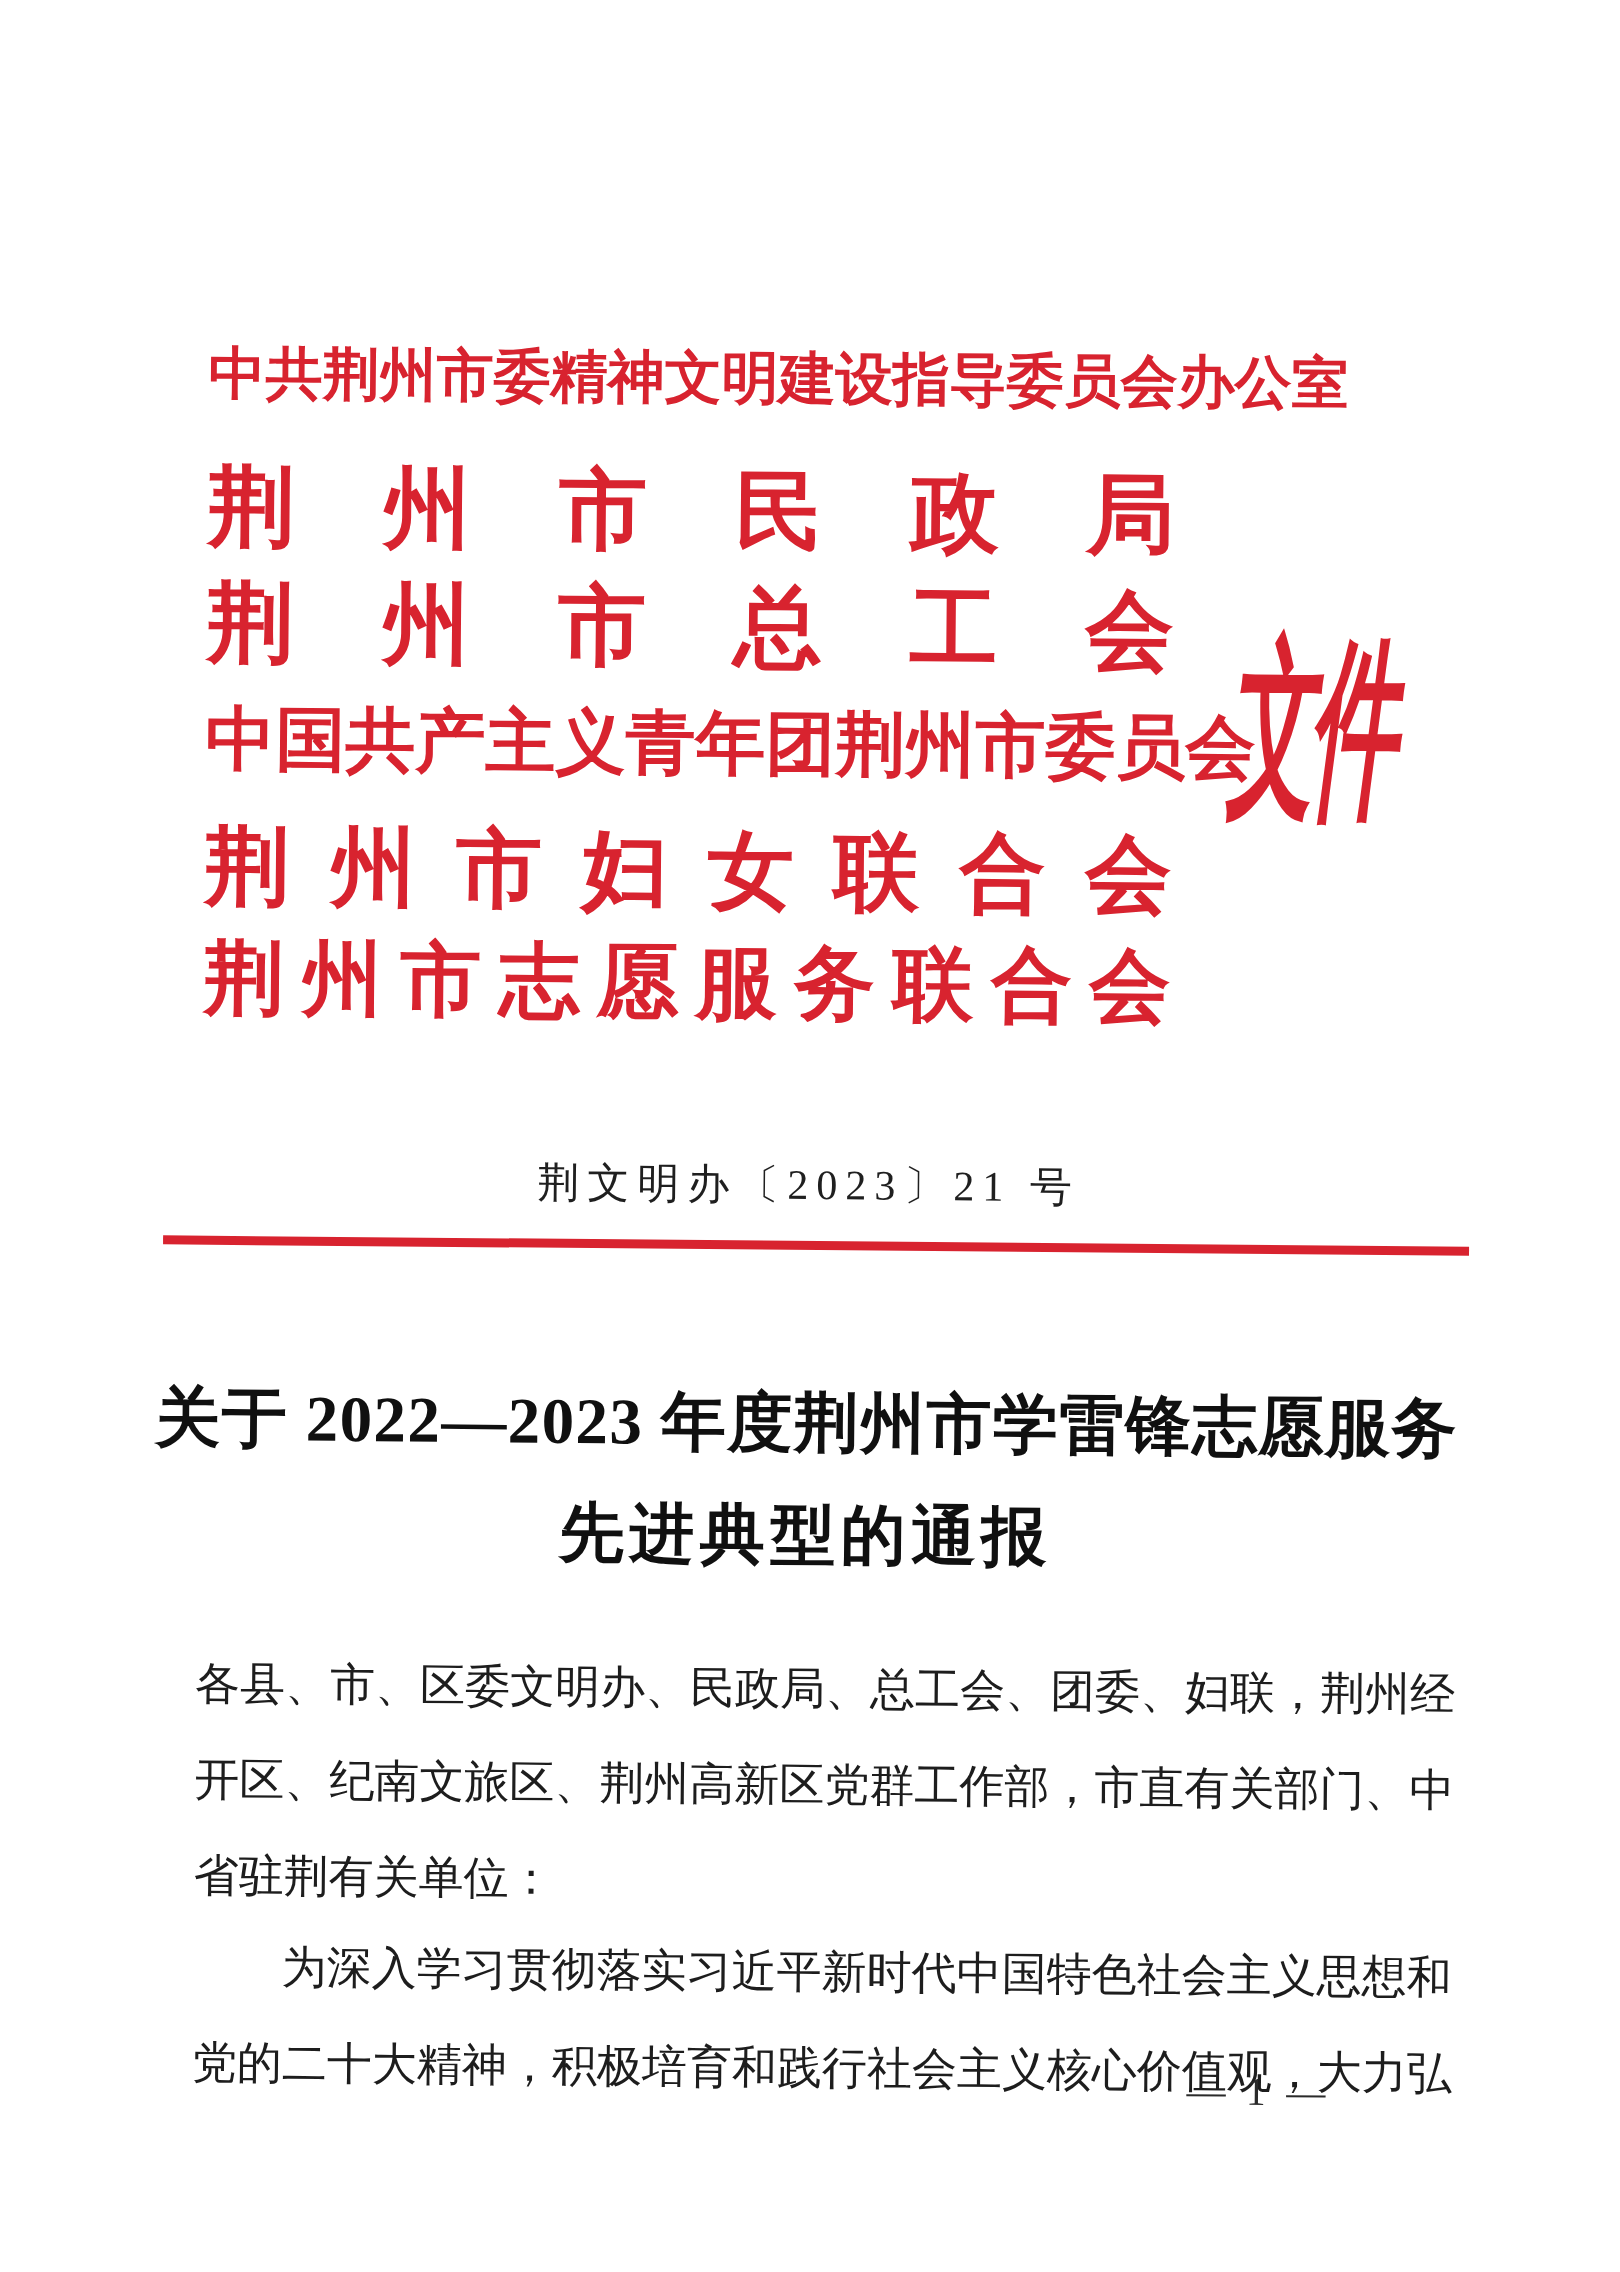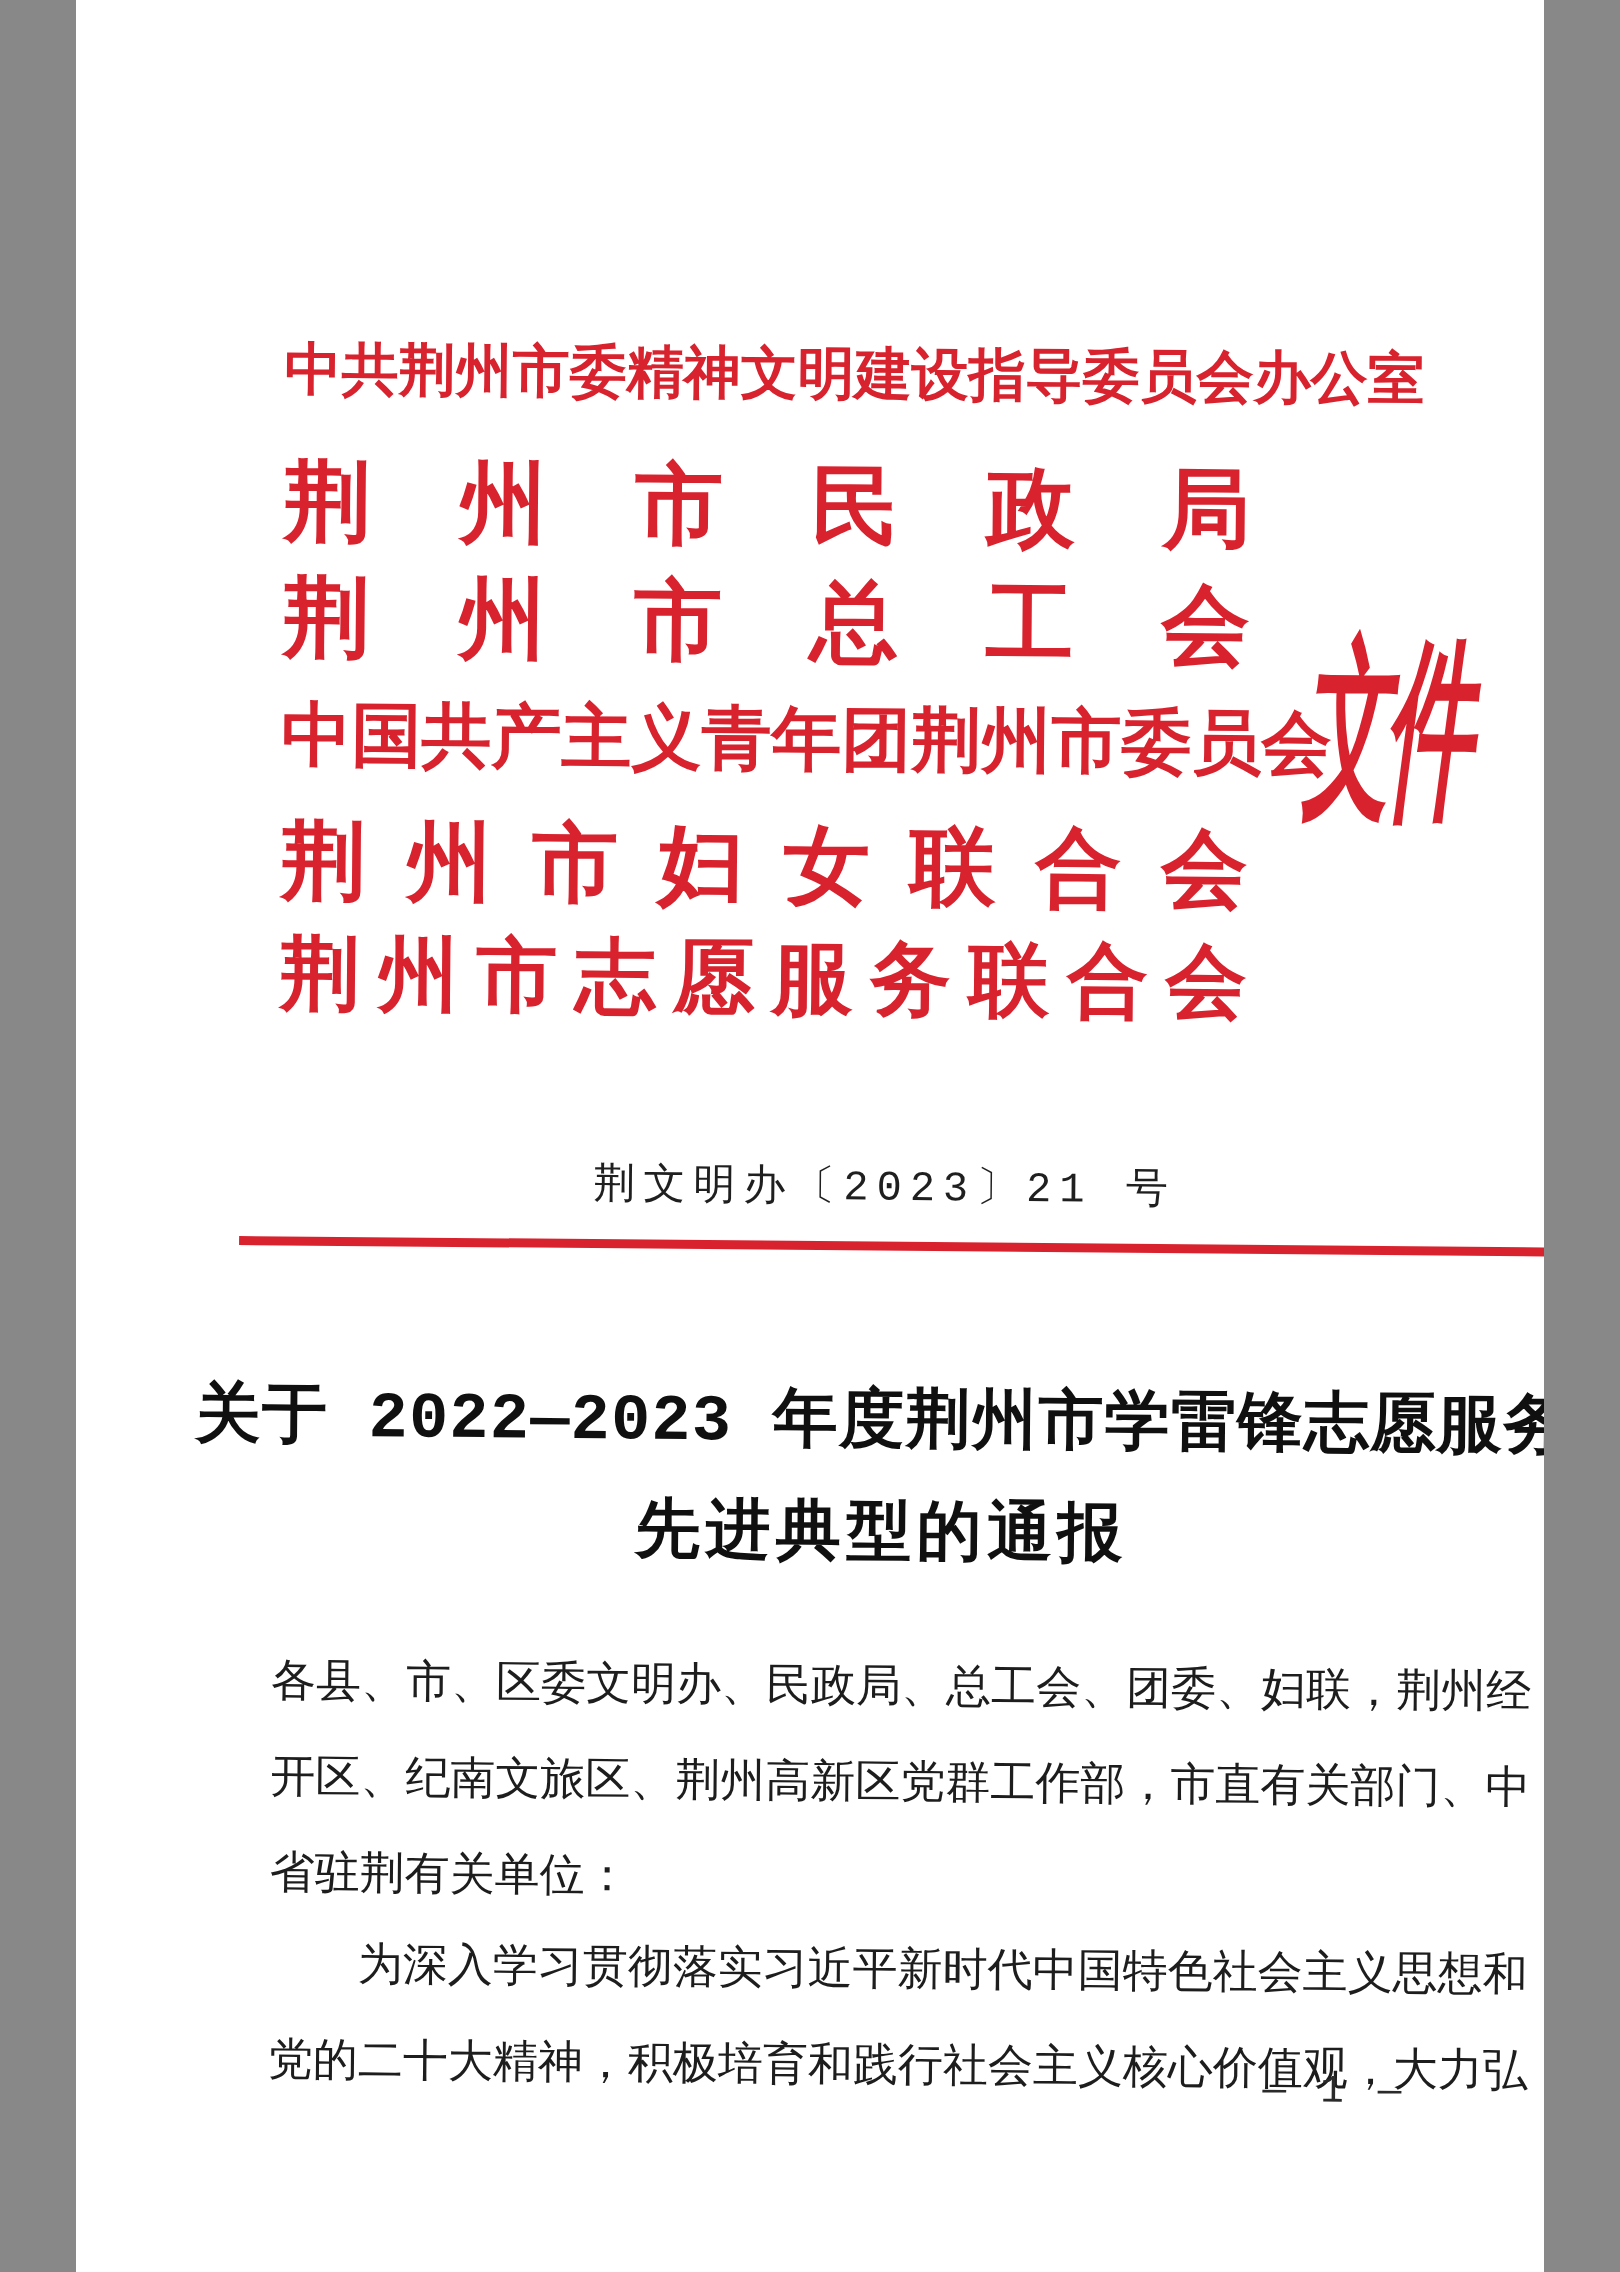--- a/index.html
+++ b/index.html
@@ -6,26 +6,26 @@
     --red:#d8232f;
     --ink:#1d1d1d;
   }
   html,body{
     margin:0;
     padding:0;
     background:#888;
   }
   #sheet{
     position:relative;
-    width:1468px;
+    width:1620px;
     height:2273px;
     margin:0 auto;
     background:#ffffff;
     overflow:hidden;
-    font-family:Liberation Mono, monospace;
+    font-family:Liberation Serif, serif;
   }
   
   #content{
     position:absolute;
     inset:0;
     transform:rotate(0.5deg);
     transform-origin:50% 45%;
   }
 
   

